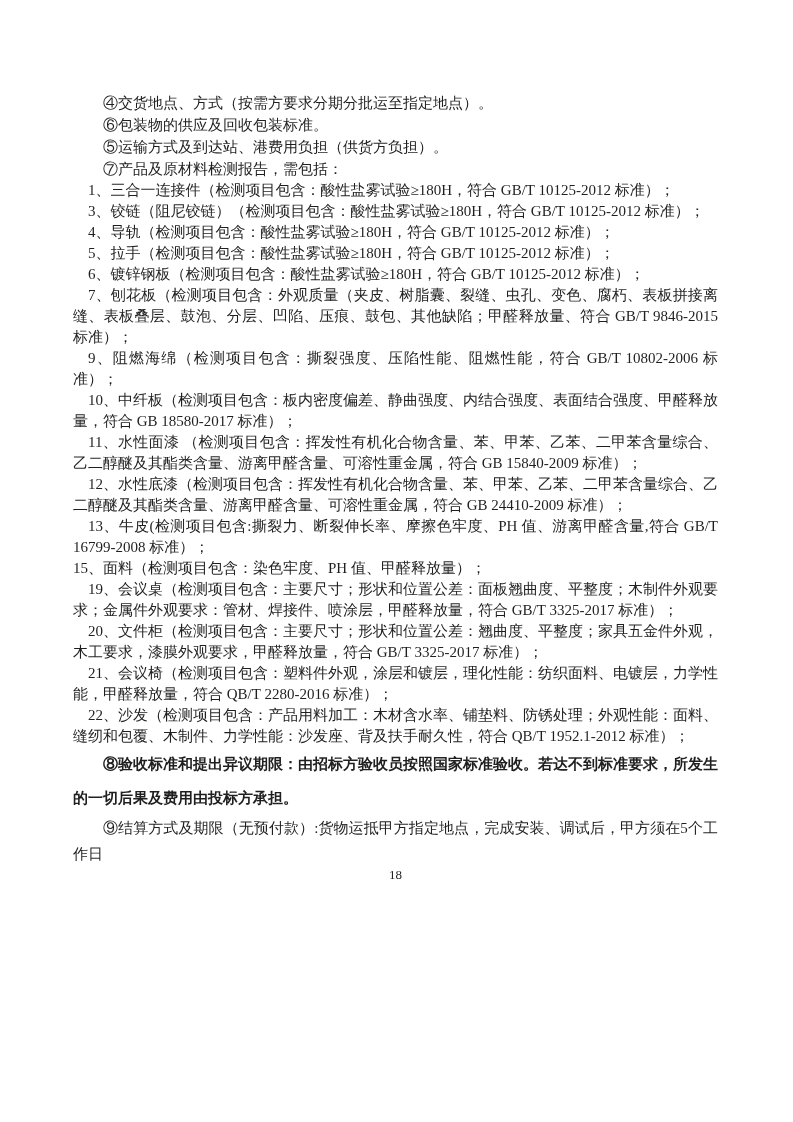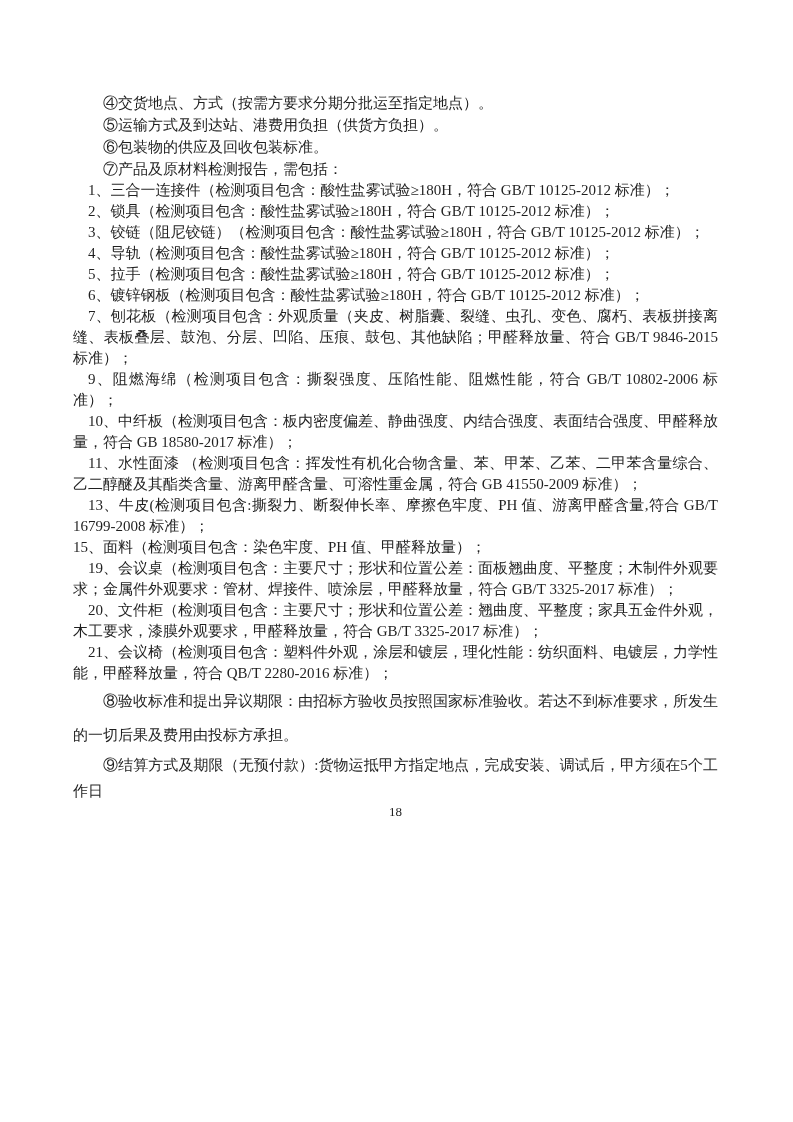--- a/index.html
+++ b/index.html
@@ -38,52 +38,54 @@
     text-indent: 1em;
   }
   .item-flush {
     line-height: 21px;
     text-indent: 0;
   }
   .clause-wide {
     margin-top: 9px;
     line-height: 34px;
     text-indent: 2em;
+    font-weight: bold;
   }
   .clause-last {
     margin-top: 3px;
     line-height: 26px;
     text-indent: 2em;
   }
   .page-number {
     margin-top: 12px;
     text-align: center !important;
     font-size: 13px;
     line-height: 16px;
   }
 </style>
 </head>
 <body>
 
 <div class="page">
   <p class="circled">④交货地点、方式（按需方要求分期分批运至指定地点）。</p>
+  <p class="circled">⑥包装物的供应及回收包装标准。</p>
   <p class="circled">⑤运输方式及到达站、港费用负担（供货方负担）。</p>
-  <p class="circled">⑥包装物的供应及回收包装标准。</p>
   <p class="circled-tight">⑦产品及原材料检测报告，需包括：</p>
   <p class="item">1、三合一连接件（检测项目包含：酸性盐雾试验≥180H，符合 GB/T 10125-2012 标准）；</p>
-  <p class="item">2、锁具（检测项目包含：酸性盐雾试验≥180H，符合 GB/T 10125-2012 标准）；</p>
   <p class="item">3、铰链（阻尼铰链）（检测项目包含：酸性盐雾试验≥180H，符合 GB/T 10125-2012 标准）；</p>
   <p class="item">4、导轨（检测项目包含：酸性盐雾试验≥180H，符合 GB/T 10125-2012 标准）；</p>
   <p class="item">5、拉手（检测项目包含：酸性盐雾试验≥180H，符合 GB/T 10125-2012 标准）；</p>
   <p class="item">6、镀锌钢板（检测项目包含：酸性盐雾试验≥180H，符合 GB/T 10125-2012 标准）；</p>
   <p class="item">7、刨花板（检测项目包含：外观质量（夹皮、树脂囊、裂缝、虫孔、变色、腐朽、表板拼接离缝、表板叠层、鼓泡、分层、凹陷、压痕、鼓包、其他缺陷；甲醛释放量、符合 GB/T 9846-2015 标准）；</p>
   <p class="item">9、阻燃海绵（检测项目包含：撕裂强度、压陷性能、阻燃性能，符合 GB/T 10802-2006 标准）；</p>
   <p class="item">10、中纤板（检测项目包含：板内密度偏差、静曲强度、内结合强度、表面结合强度、甲醛释放量，符合 GB 18580-2017 标准）；</p>
-  <p class="item">11、水性面漆 （检测项目包含：挥发性有机化合物含量、苯、甲苯、乙苯、二甲苯含量综合、乙二醇醚及其酯类含量、游离甲醛含量、可溶性重金属，符合 GB 41550-2009 标准）；</p>
+  <p class="item">11、水性面漆 （检测项目包含：挥发性有机化合物含量、苯、甲苯、乙苯、二甲苯含量综合、乙二醇醚及其酯类含量、游离甲醛含量、可溶性重金属，符合 GB 15840-2009 标准）；</p>
+  <p class="item">12、水性底漆（检测项目包含：挥发性有机化合物含量、苯、甲苯、乙苯、二甲苯含量综合、乙二醇醚及其酯类含量、游离甲醛含量、可溶性重金属，符合 GB 24410-2009 标准）；</p>
   <p class="item">13、牛皮(检测项目包含:撕裂力、断裂伸长率、摩擦色牢度、PH 值、游离甲醛含量,符合 GB/T 16799-2008 标准）；</p>
   <p class="item-flush">15、面料（检测项目包含：染色牢度、PH 值、甲醛释放量）；</p>
   <p class="item">19、会议桌（检测项目包含：主要尺寸；形状和位置公差：面板翘曲度、平整度；木制件外观要求；金属件外观要求：管材、焊接件、喷涂层，甲醛释放量，符合 GB/T 3325-2017 标准）；</p>
   <p class="item">20、文件柜（检测项目包含：主要尺寸；形状和位置公差：翘曲度、平整度；家具五金件外观，木工要求，漆膜外观要求，甲醛释放量，符合 GB/T 3325-2017 标准）；</p>
   <p class="item">21、会议椅（检测项目包含：塑料件外观，涂层和镀层，理化性能：纺织面料、电镀层，力学性能，甲醛释放量，符合 QB/T 2280-2016 标准）；</p>
+  <p class="item">22、沙发（检测项目包含：产品用料加工：木材含水率、铺垫料、防锈处理；外观性能：面料、缝纫和包覆、木制件、力学性能：沙发座、背及扶手耐久性，符合 QB/T 1952.1-2012 标准）；</p>
   <p class="clause-wide">⑧验收标准和提出异议期限：由招标方验收员按照国家标准验收。若达不到标准要求，所发生的一切后果及费用由投标方承担。</p>
   <p class="clause-last">⑨结算方式及期限（无预付款）:货物运抵甲方指定地点，完成安装、调试后，甲方须在5个工作日</p>
   <p class="page-number">18</p>
 </div>
 
 </body></html>

